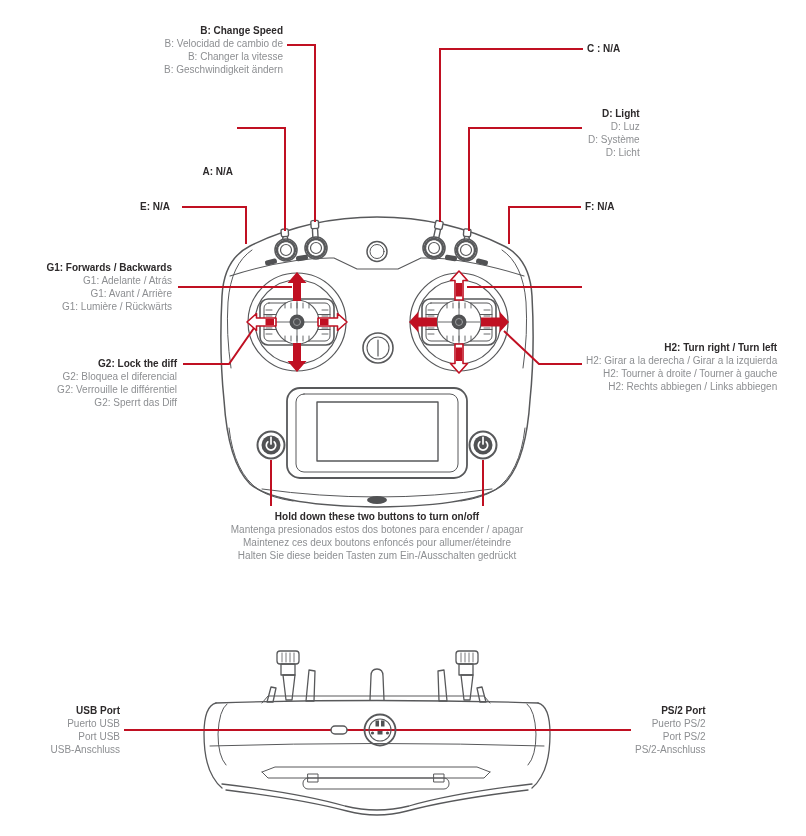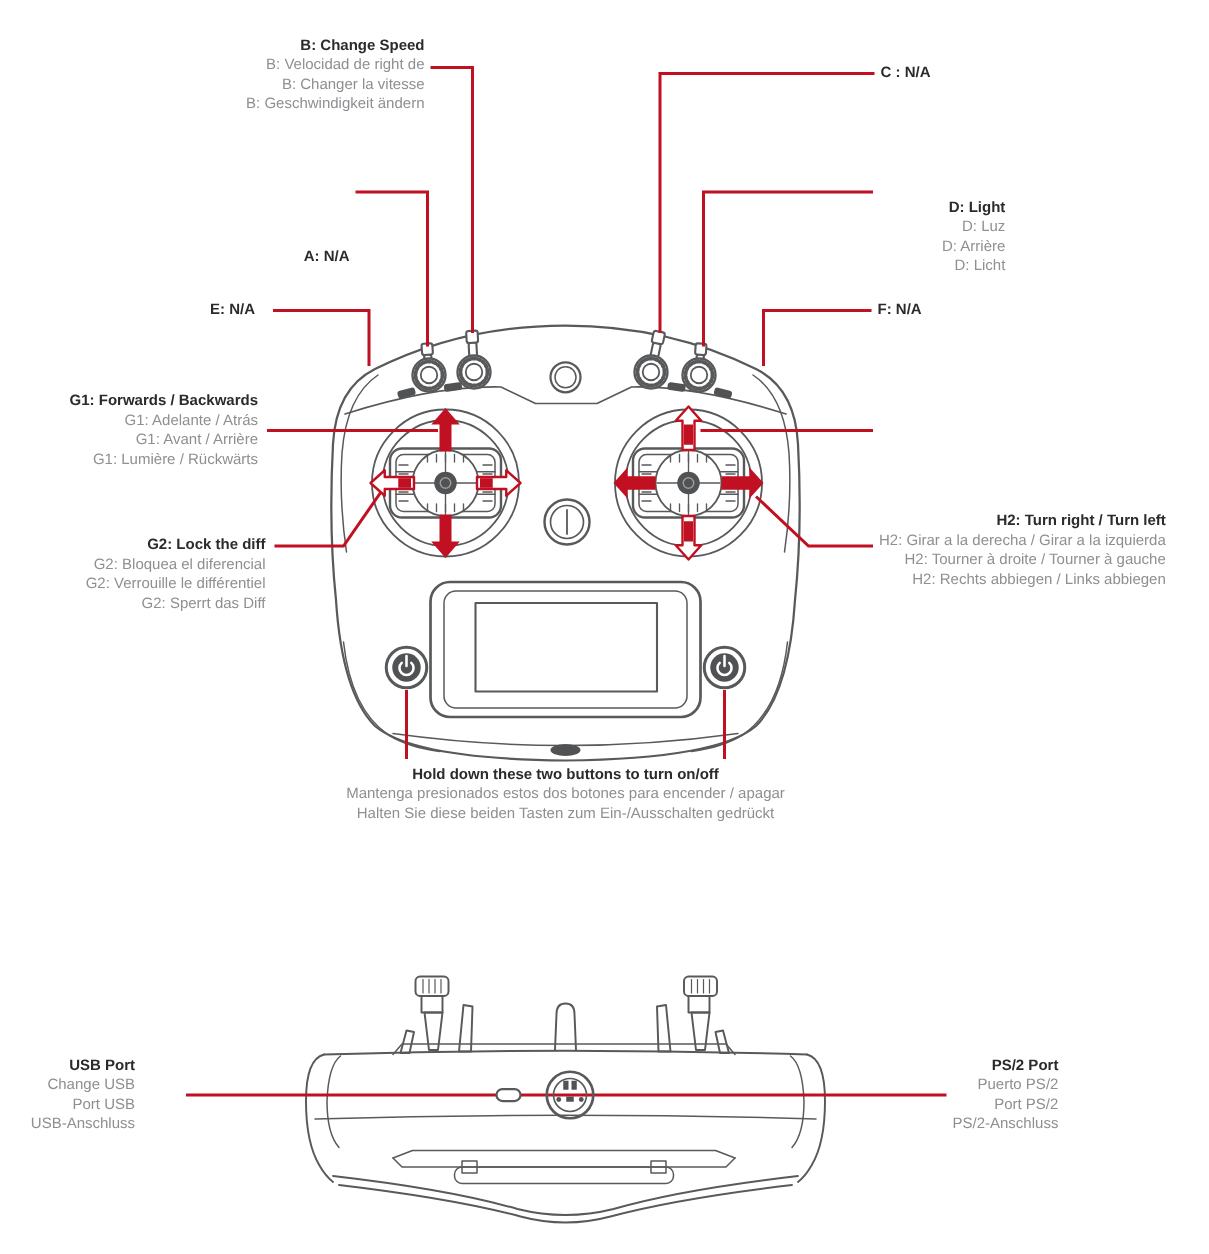--- a/index.html
+++ b/index.html
@@ -248,37 +248,37 @@
         <circle cx="372.5" cy="733" r="1.6"></circle>
         <circle cx="387.5" cy="733" r="1.6"></circle>
         <rect x="377.5" y="731" width="5" height="3.5"></rect>
       </g>
     </g>
   </g>
 </svg>
 
 <div class="callout ra" style="top:25px;right:523px;">
   <div class="t">B: Change Speed</div>
-  <div>B: Velocidad de right de</div>
+  <div>B: Velocidad de cambio de</div>
   <div>B: Changer la vitesse</div>
   <div>B: Geschwindigkeit ändern</div>
 </div>
 
 <div class="callout ra" style="top:122px;right:573px;margin-top:44px;">
   <div class="t">A: N/A</div>
 </div>
 
 <div class="callout la" style="top:43px;left:587px;">
   <div class="t">C : N/A</div>
 </div>
 
-<div class="callout la" style="top:133px;left:588px;margin-left:40px;">
+<div class="callout la" style="top:108px;left:588px;">
   <div class="t">D: Light</div>
   <div>D: Luz</div>
-  <div>D: Arrière</div>
+  <div>D: Système</div>
   <div>D: Licht</div>
 </div>
 
 <div class="callout ra" style="top:201px;right:636px;text-align:center;">
   <div class="t">E: N/A</div>
 </div>
 
 <div class="callout la" style="top:201px;left:585px;">
   <div class="t">F: N/A</div>
 </div>
@@ -301,26 +301,27 @@
 <div class="callout la" style="top:342px;left:586px;">
   <div class="t">H2: Turn right / Turn left</div>
   <div>H2: Girar a la derecha / Girar a la izquierda</div>
   <div>H2: Tourner à droite / Tourner à gauche</div>
   <div>H2: Rechts abbiegen / Links abbiegen</div>
 </div>
 
 <div class="callout ca" style="top:511px;left:77px;width:600px;">
   <div class="t">Hold down these two buttons to turn on/off</div>
   <div>Mantenga presionados estos dos botones para encender / apagar</div>
+  <div>Maintenez ces deux boutons enfoncés pour allumer/éteindre</div>
   <div>Halten Sie diese beiden Tasten zum Ein-/Ausschalten gedrückt</div>
 </div>
 
-<div class="callout ra" style="top:705px;right:716px;margin-left:36px;">
+<div class="callout ra" style="top:705px;right:686px;margin-left:36px;">
   <div class="t">USB Port</div>
-  <div>Change USB</div>
+  <div>Puerto USB</div>
   <div>Port USB</div>
   <div>USB-Anschluss</div>
 </div>
 
 <div class="callout la" style="top:705px;left:635px;">
   <div class="t">PS/2 Port</div>
   <div>Puerto PS/2</div>
   <div>Port PS/2</div>
   <div>PS/2-Anschluss</div>
 </div>

